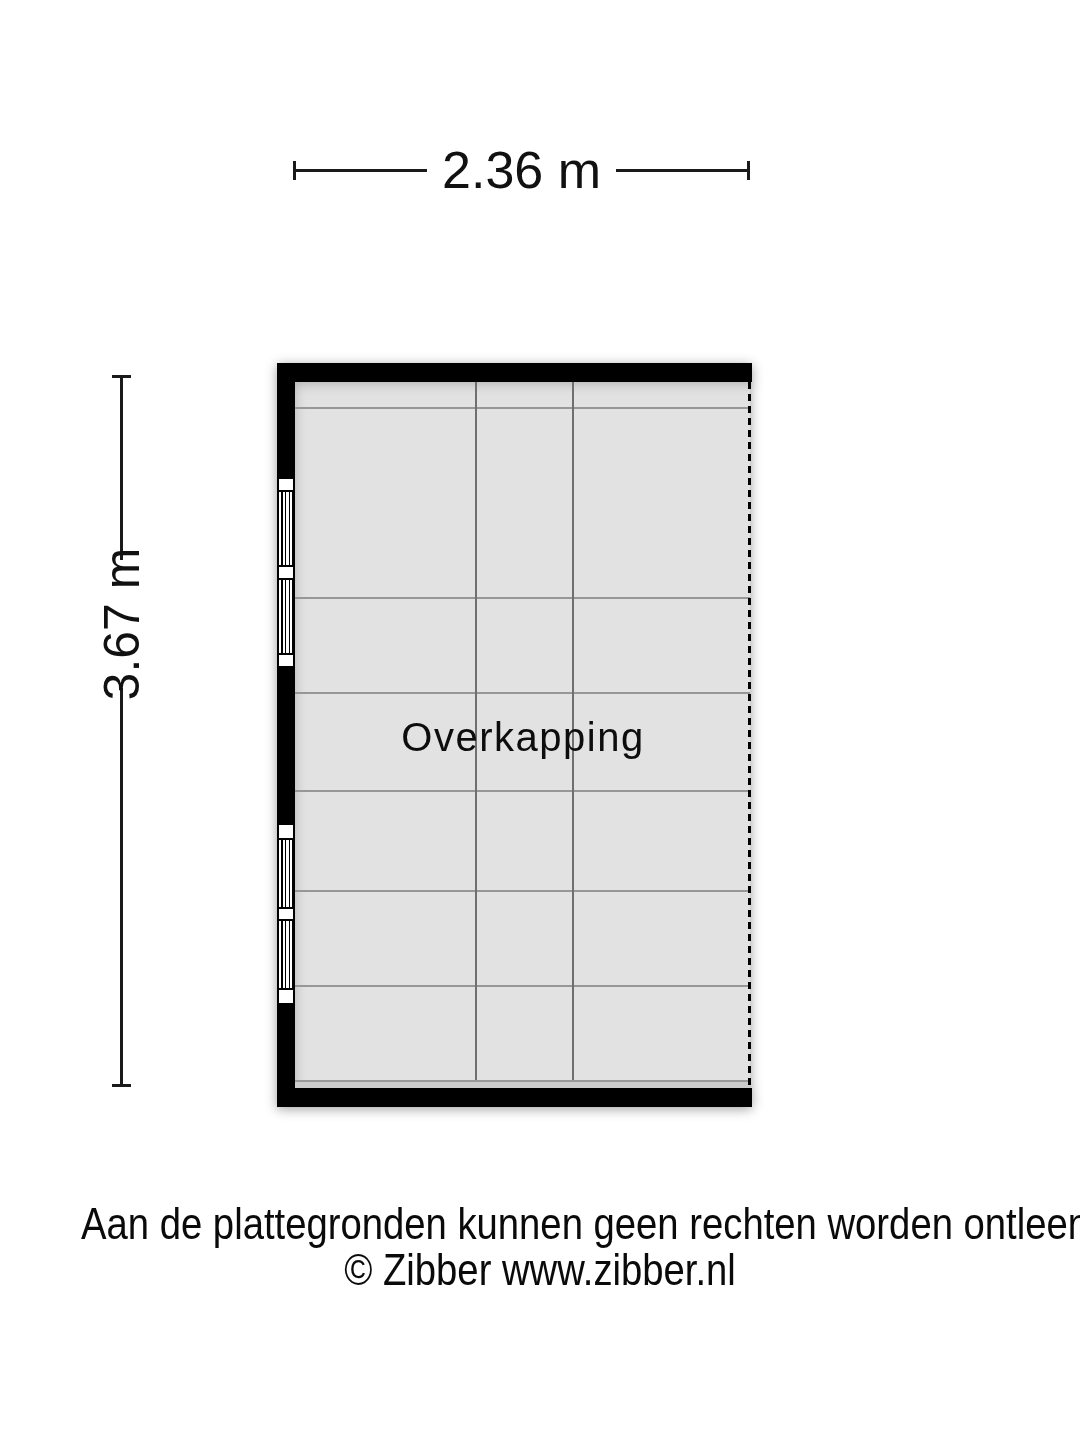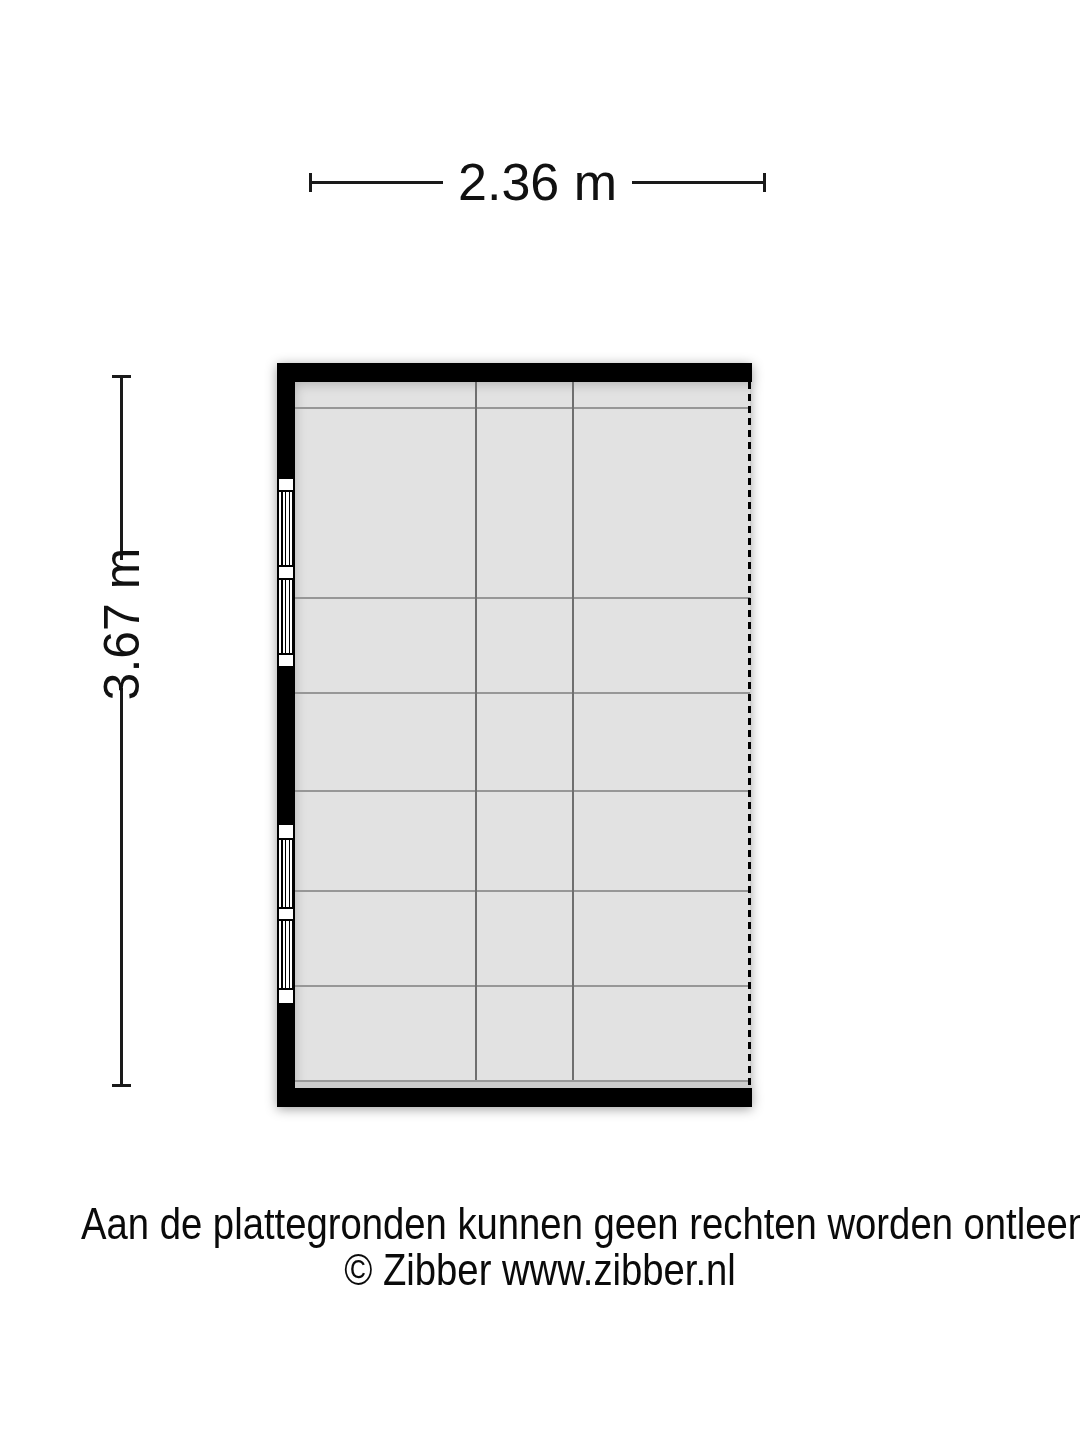--- a/index.html
+++ b/index.html
@@ -10,25 +10,24 @@
     height: 1440px;
     background: #ffffff;
     font-family: "Liberation Sans", sans-serif;
     overflow: hidden;
     color: #000;
   }
 
   
   .dim-top {
     position: absolute;
-    left: 293px; top: 164px;
+    left: 293px; top: 152px;
     width: 457px; height: 36px;
     display: flex;
     align-items: center;
-    margin-left: 16px;
   }
   .dim-top .cap-v { width: 3px; height: 19px; background: #1a1a1a; flex: 0 0 auto; }
   .dim-top .seg-h { height: 3px; background: #1a1a1a; flex: 1 1 auto; }
   .dim-label-h {
     flex: 0 0 auto;
     padding: 0 15px;
     font-size: 52px;
     line-height: 1;
     white-space: nowrap;
     color: #111;
@@ -210,17 +209,18 @@
       <div class="win-frame f1"></div>
       <div class="win-glass"></div>
       <div class="win-frame f2"></div>
       <div class="win-glass"></div>
       <div class="win-frame f3"></div>
     </div>
 
     <div class="open-edge"></div>
   </div>
 
+  <div class="room-label">Overkapping</div>
 
   <div class="footer-line footer-1">Aan de plattegronden kunnen geen rechten worden ontleend</div>
   <div class="footer-line footer-2">© Zibber www.zibber.nl</div>
 
 </div>
 
 </body></html>

